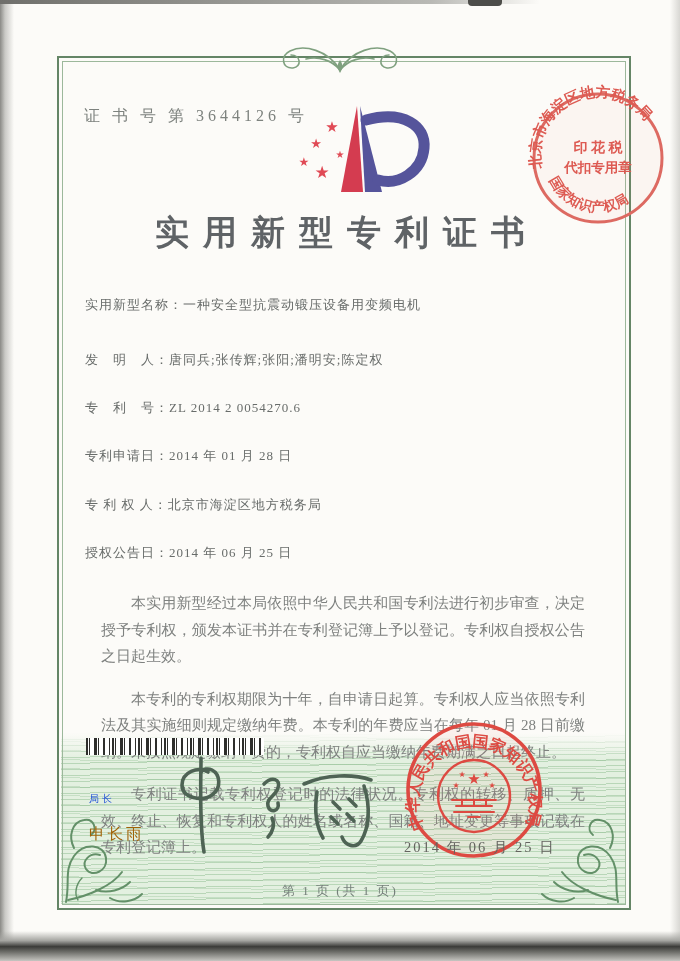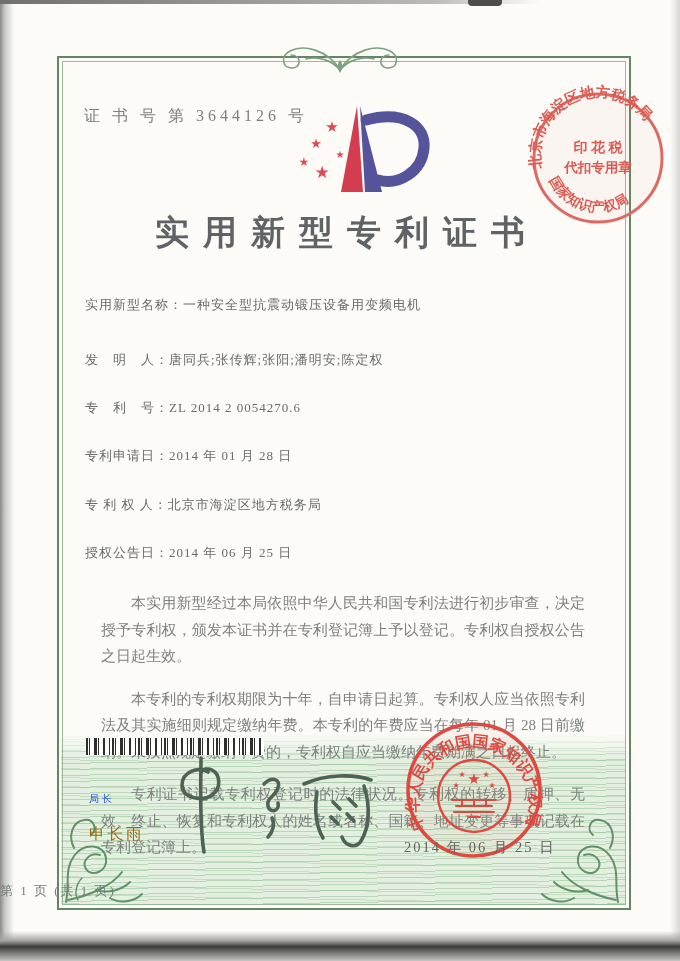--- a/index.html
+++ b/index.html
@@ -53,21 +53,21 @@
   
   .seal{position:absolute;left:398px;top:716px;}
   .seal-date{position:absolute;left:404px;top:838px;width:170px;font-size:14.5px;color:#64645f;letter-spacing:2px;white-space:pre;}
   .tax-stamp{position:absolute;left:524px;top:84px;}
   
   .flourish-top{position:absolute;left:258px;top:40px;}
   .flourish-bl{position:absolute;left:60px;top:786px;}
   .flourish-br{position:absolute;left:528px;top:786px;transform:scaleX(-1);}
   .logo{position:absolute;left:286px;top:96px;}
   
-  .footer{position:absolute;left:0;top:882px;width:680px;text-align:left;
+  .footer{position:absolute;left:0;top:882px;width:680px;text-align:center;
     font-size:13px;color:#75807a;letter-spacing:2px;white-space:pre;}
 </style>
 </head>
 <body>
 
 <div class="scan-edge-left"></div>
 <div class="scan-edge-top"></div>
 <div class="scan-notch"></div>
 <div class="scan-edge-right"></div>
 <div class="scan-edge-bottom"></div>

